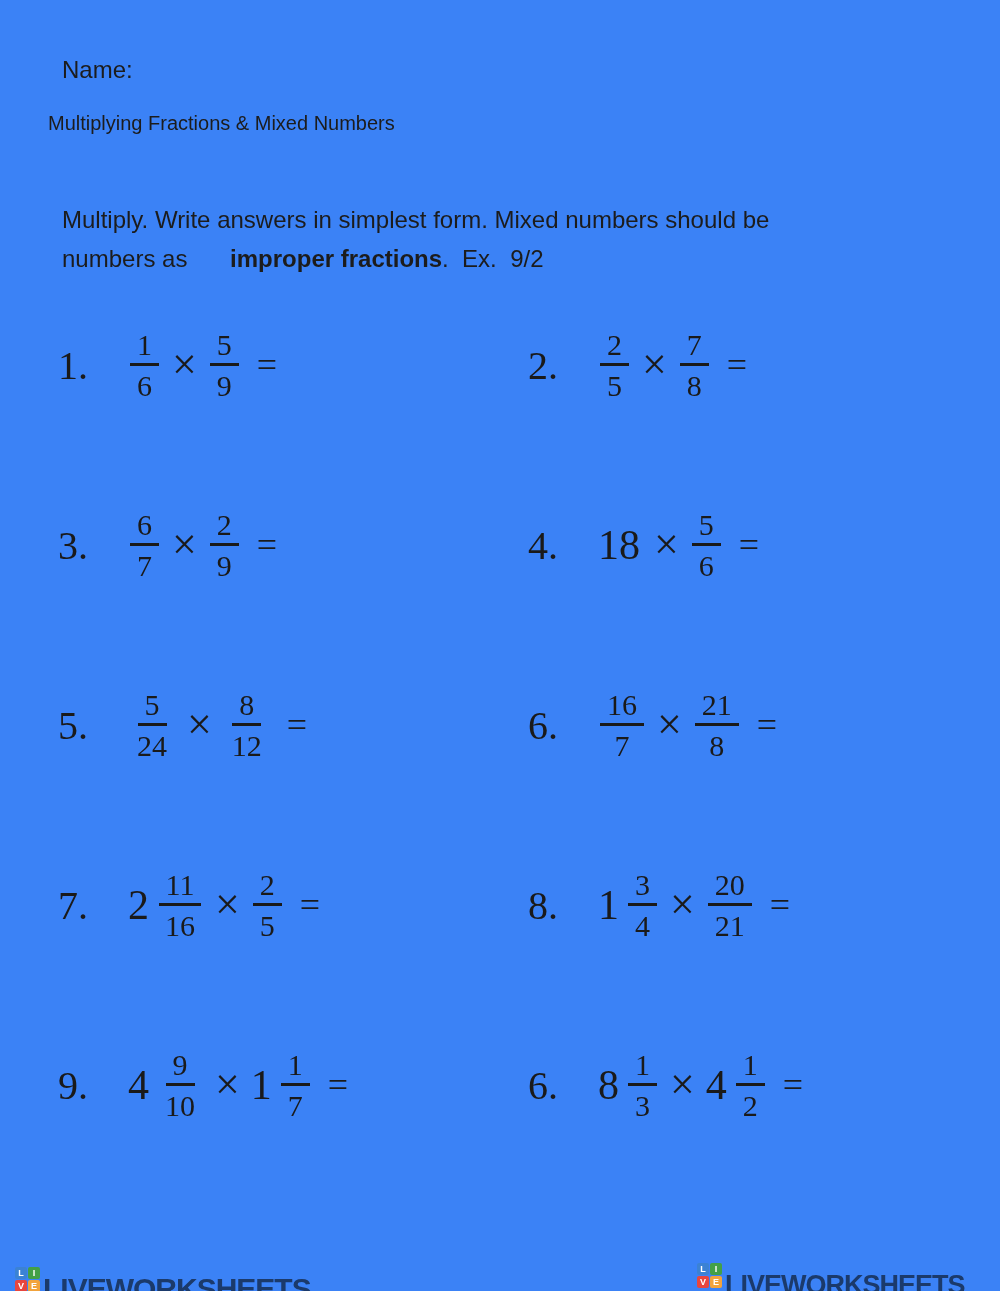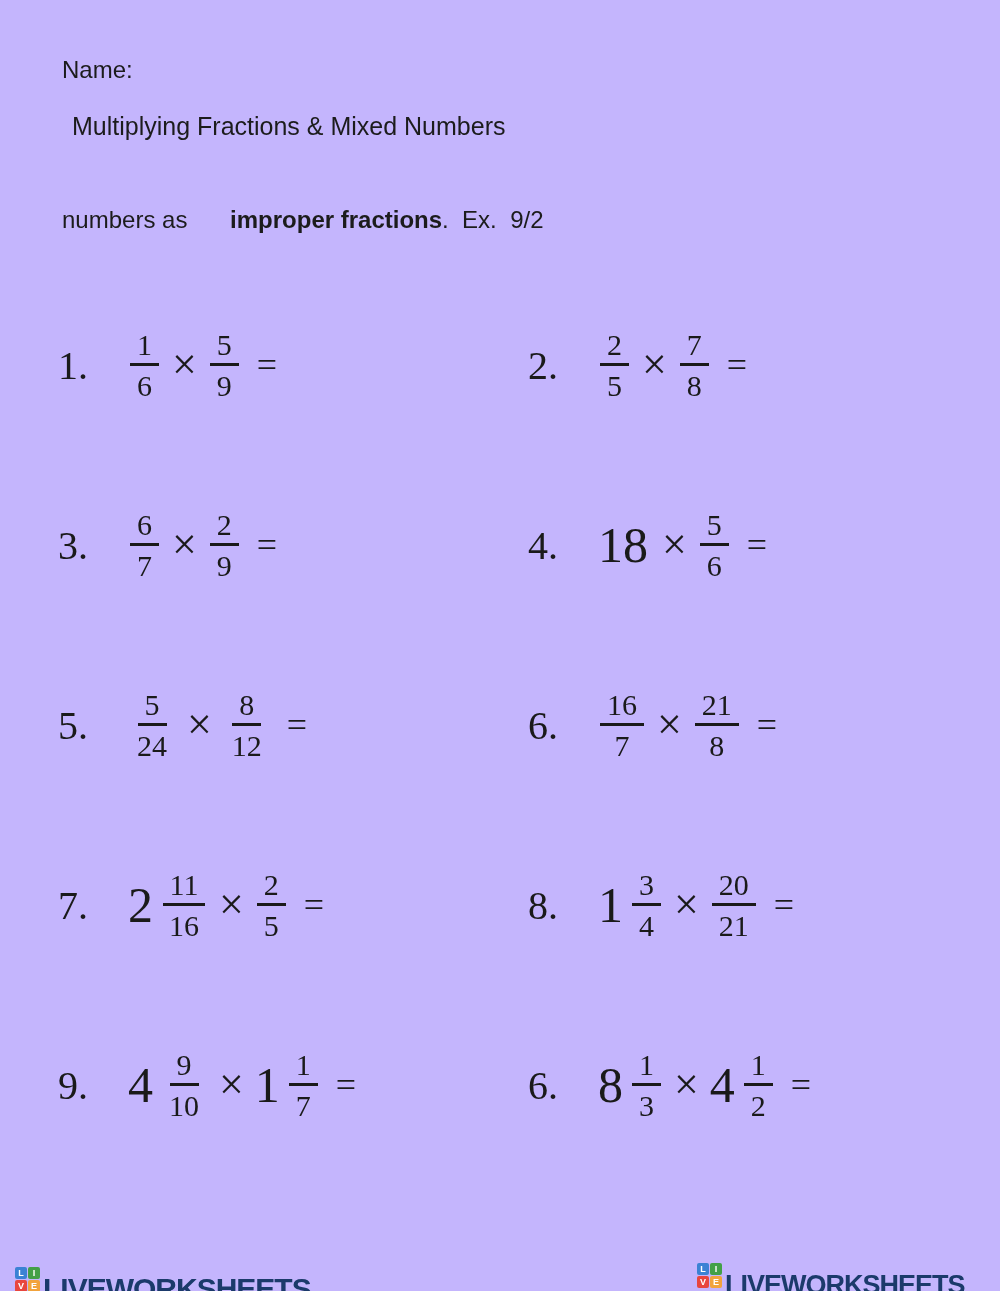--- a/index.html
+++ b/index.html
@@ -4,44 +4,44 @@
 <style>
   html, body { margin: 0; padding: 0; }
   body {
     width: 1000px; height: 1291px;
     background: #ffffff;
     font-family: "Liberation Sans", sans-serif;
     color: #1c1c1c;
     position: relative;
     overflow: hidden;
   }
-  .page { position: absolute; inset: 0; background: #c4b5fd; }
+  .page { position: absolute; inset: 0; background: #3b82f6; }
 
   
   .name-label   { position: absolute; left: 62px; top: 56px;  font-size: 24px; }
-  .page-title   { position: absolute; left: 72px; top: 112px; font-size: 25px; }
+  .page-title   { position: absolute; left: 48px; top: 112px; font-size: 20px; }
   .instructions { position: absolute; left: 62px; top: 200px; font-size: 24px; line-height: 39px; }
   .instructions b { font-weight: 700; margin-left: 36px; }
 
   
   .problems-grid {
     position: absolute; left: 58px; top: 275px;
     display: grid;
     grid-template-columns: 470px 412px;
     grid-auto-rows: 180px;
   }
   .problem {
     display: flex; align-items: center;
     font-family: "Liberation Serif", "DejaVu Serif", serif;
     color: #1a1a1a;
     white-space: nowrap;
   }
   .pnum  { font-size: 40px; margin-right: 38px; }
   .expr  { display: inline-flex; align-items: center; }
-  .whole { font-size: 50px; margin: 0 5px 0 2px; }
+  .whole { font-size: 42px; margin: 0 5px 0 2px; }
   .op    { font-size: 44px; margin: 0 9px; line-height: 1; }
   .eq    { font-size: 36px; margin-left: 14px; }
   .fraction {
     display: inline-flex; flex-direction: column; align-items: center;
     margin: 0 4px; line-height: 1;
   }
   .fnum {
     display: block; font-size: 30px; line-height: 1.05;
     border-bottom: 3px solid #1a1a1a; padding: 0 7px 3px; text-align: center;
   }
@@ -66,20 +66,21 @@
 </style>
 </head>
 <body>
 
 <div class="page">
 
   <div class="name-label">Name:</div>
   <div class="page-title">Multiplying Fractions &amp; Mixed Numbers</div>
 
   <div class="instructions">
+    <div>Multiply. Write answers in simplest form. Mixed numbers should be</div>
     <div><span>numbers as </span><b>improper fractions</b><span>. &nbsp;Ex. &nbsp;9/2</span></div>
   </div>
 
   <div class="problems-grid">
       <div class="problem">
         <span class="pnum">1.</span>
         <span class="expr">
           <span class="fraction">
             <span class="fnum">1</span>
             <span class="fden">6</span>

